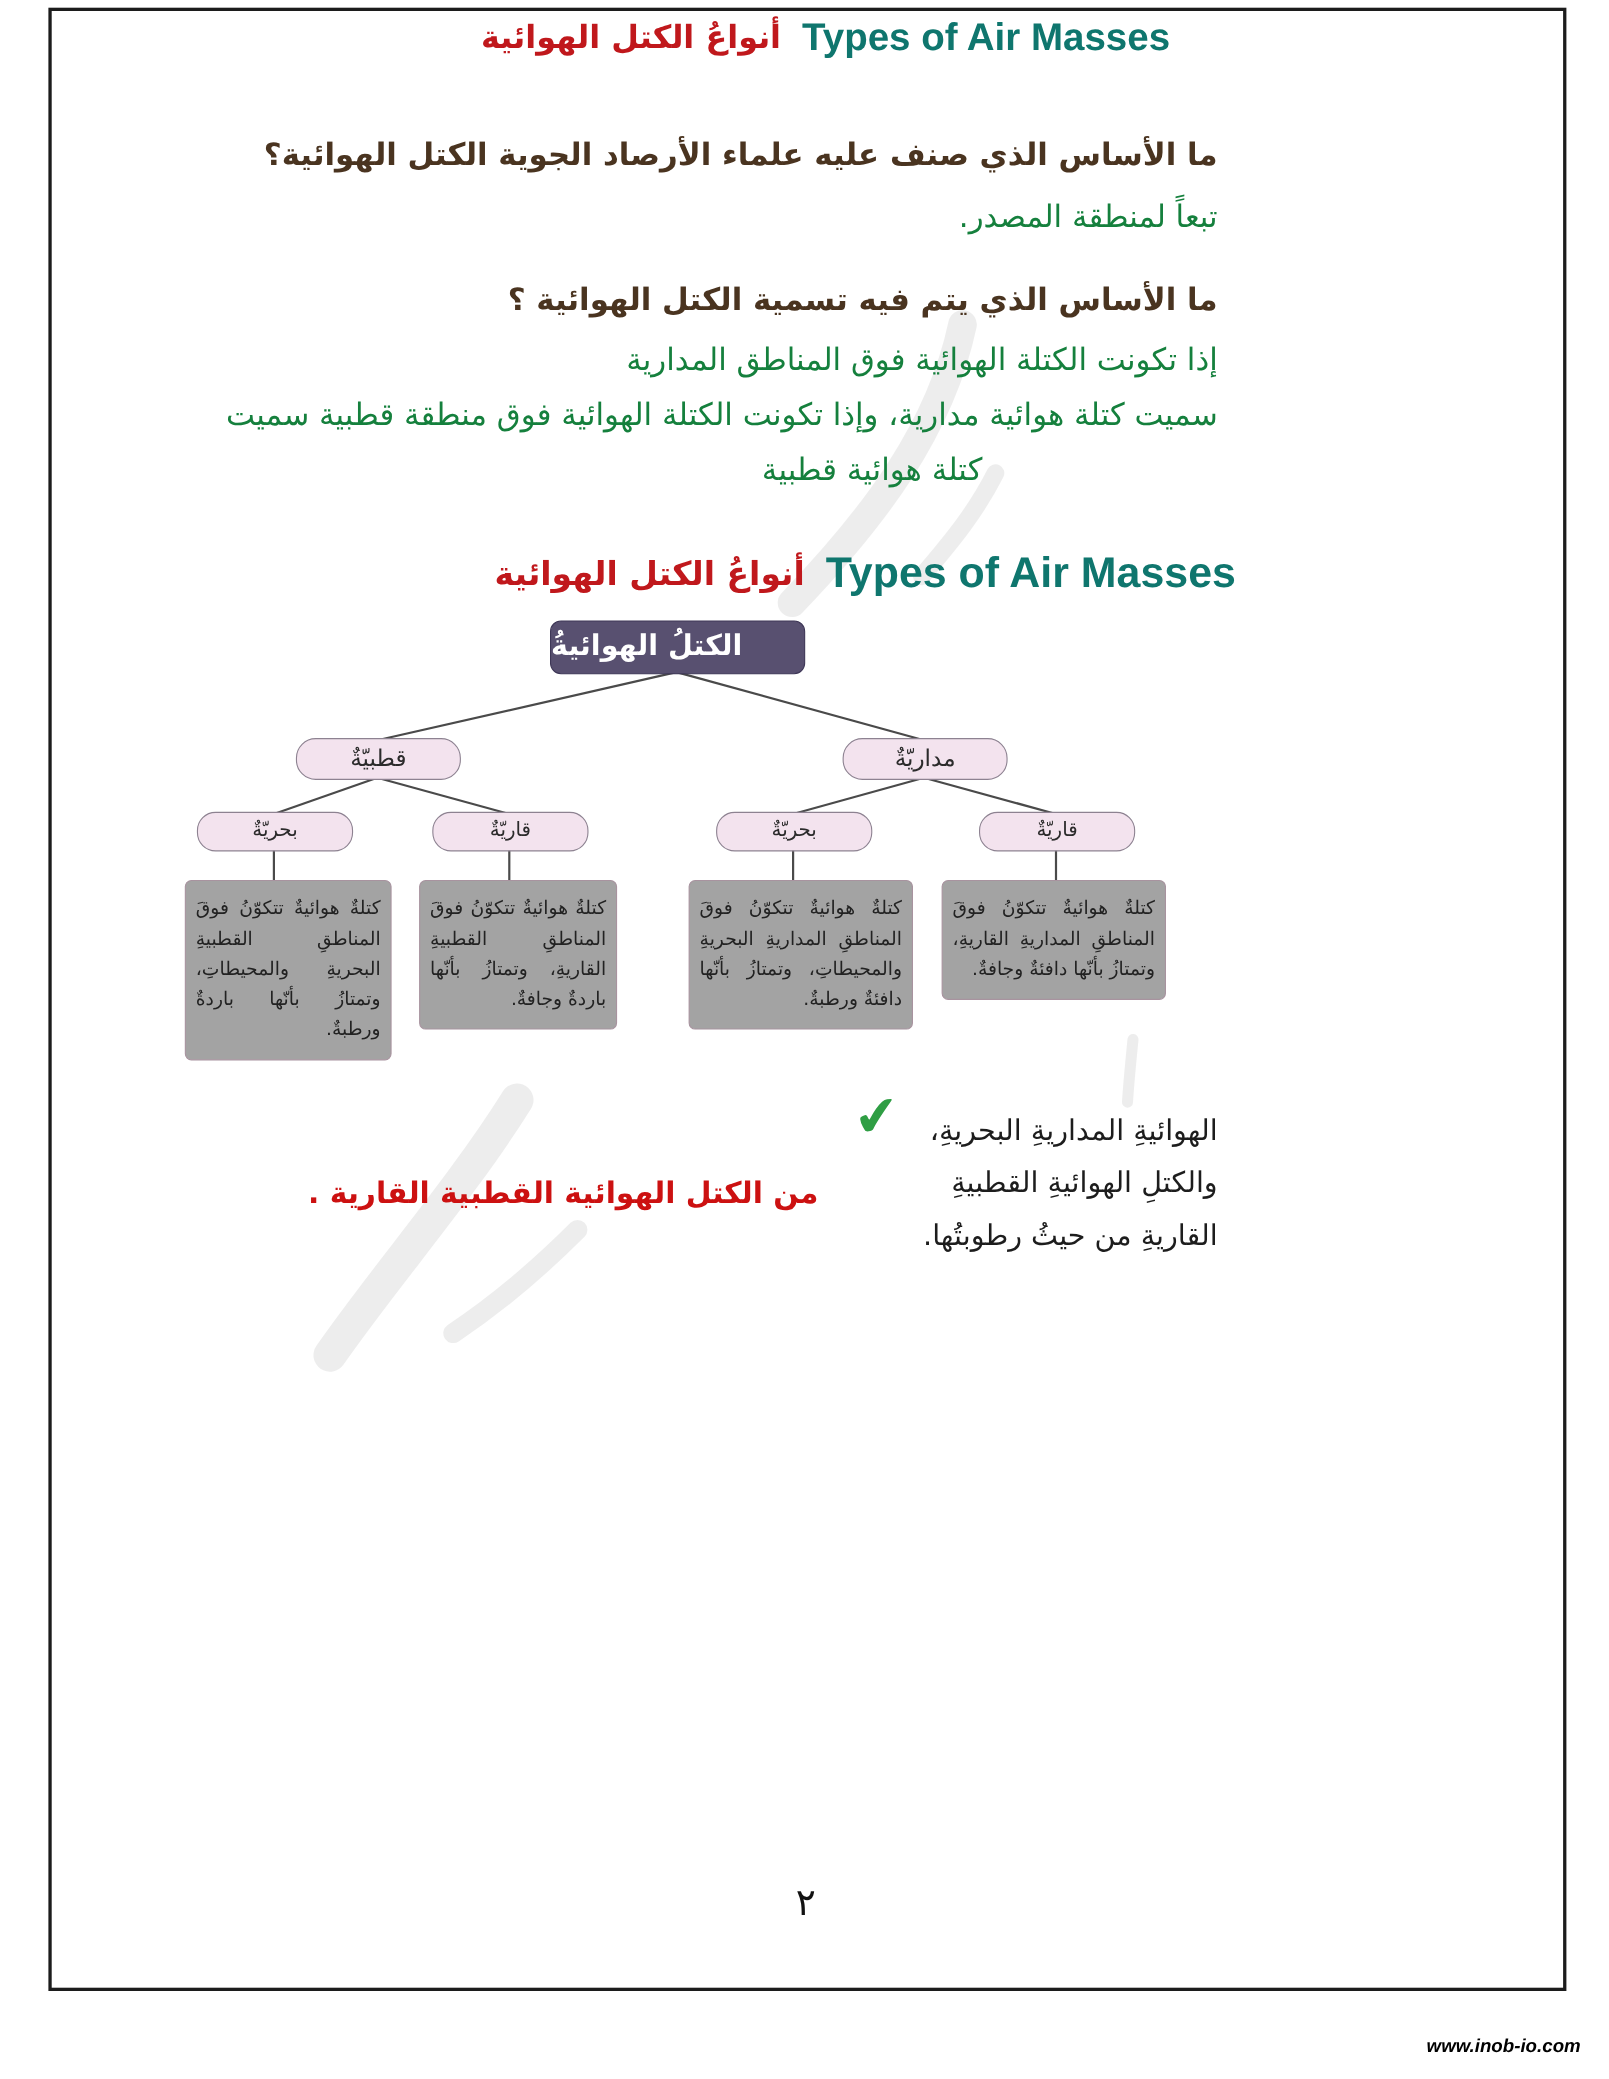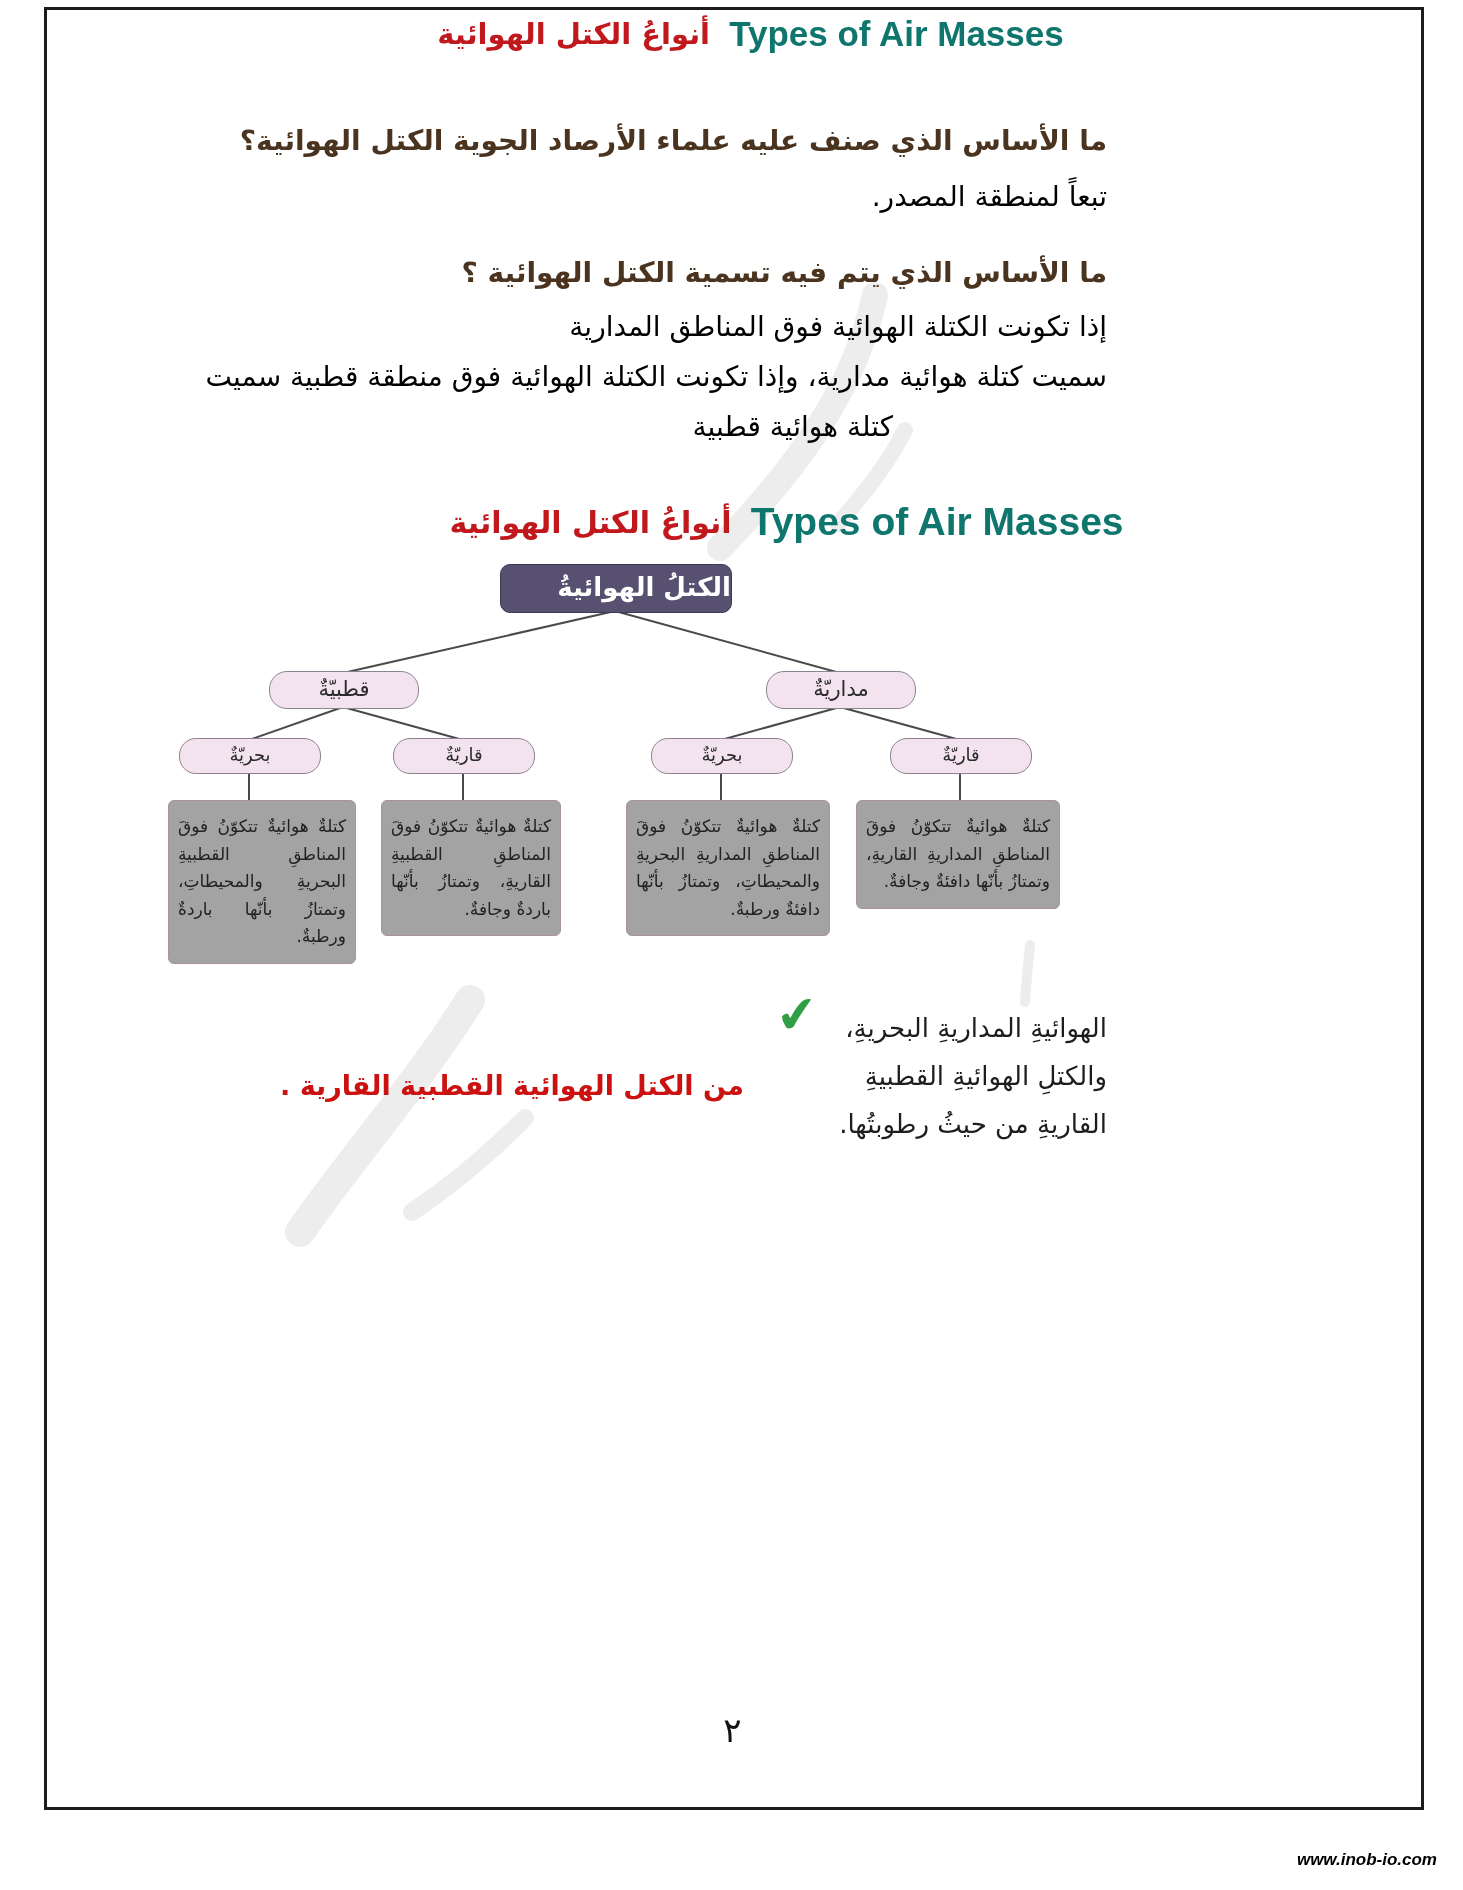--- a/index.html
+++ b/index.html
@@ -22,35 +22,35 @@
   }
   #title1 { top:14px; transform:translateX(18px); }
   #title2 { top:500px; transform:translateX(54px); }
   .title-ar { font-weight:bold; color:#c0181c; font-size:29px; vertical-align:middle; }
   .title-en { font-family:Liberation Sans, sans-serif; font-weight:bold; color:#0f766e;
               font-size:35px; vertical-align:middle; margin-left:14px;margin-top:30px; }
   #title2 .title-en { font-size:39px; }
   #title2 .title-ar { font-size:30px; }
   
   .line {
-    position:absolute; direction:rtl; white-space:nowrap; font-size:28px; color:#000000;
+    position:absolute; direction:rtl; white-space:nowrap; font-size:28px; color:#15803d;
   }
   .q { font-weight:bold; color:#4a3420; }
   #q1   { top:124px; right:356px; }
   #a1   { top:180px; right:356px; }
   #q2   { top:256px; right:356px; }
   #a2l1 { top:310px; right:356px; }
   #a2l2 { top:360px; right:356px; }
   #a2l3 { top:410px; right:570px; }
   
   .connectors { position:absolute; left:0; top:0; width:1463px; height:1890px; pointer-events:none; }
   .node-root {
     position:absolute; left:500px; top:564px; width:230px; height:47px;
     background:#585070; border:1px solid #3e3757; border-radius:10px;
-    color:#ffffff; font-weight:bold; font-size:26px; line-height:45px; text-align:right;
+    color:#ffffff; font-weight:bold; font-size:26px; line-height:45px; text-align:left;
     direction:rtl;
   }
   .pill {
     position:absolute; background:#f3e3ee; border:1px solid #8d8291;
     text-align:center; color:#2b2b2b; direction:rtl;
   }
   .pill2 { width:148px; height:36px; line-height:34px; font-size:21px; border-radius:18px; }
   .pill3 { width:140px; height:34px; line-height:32px; font-size:18px; border-radius:17px; }
   #pill-polar    { left:269px; top:671px; }
   #pill-tropical { left:766px; top:671px; }

